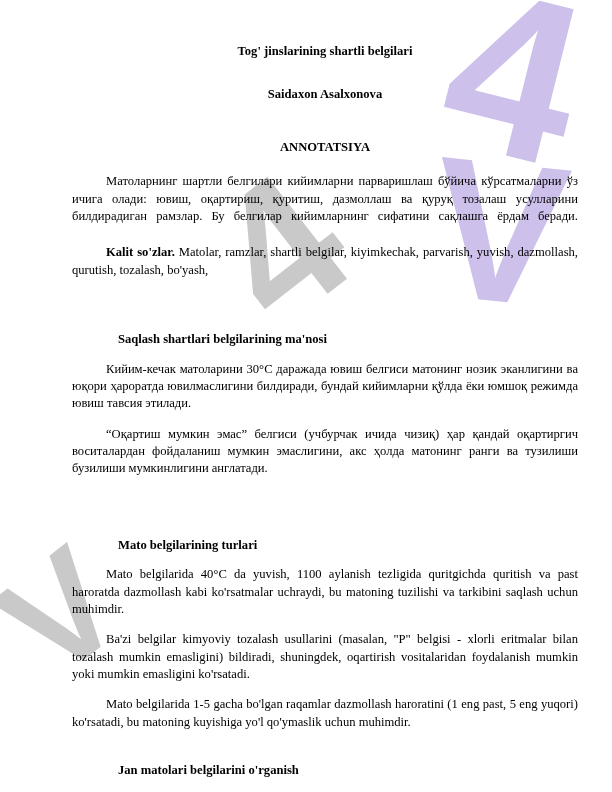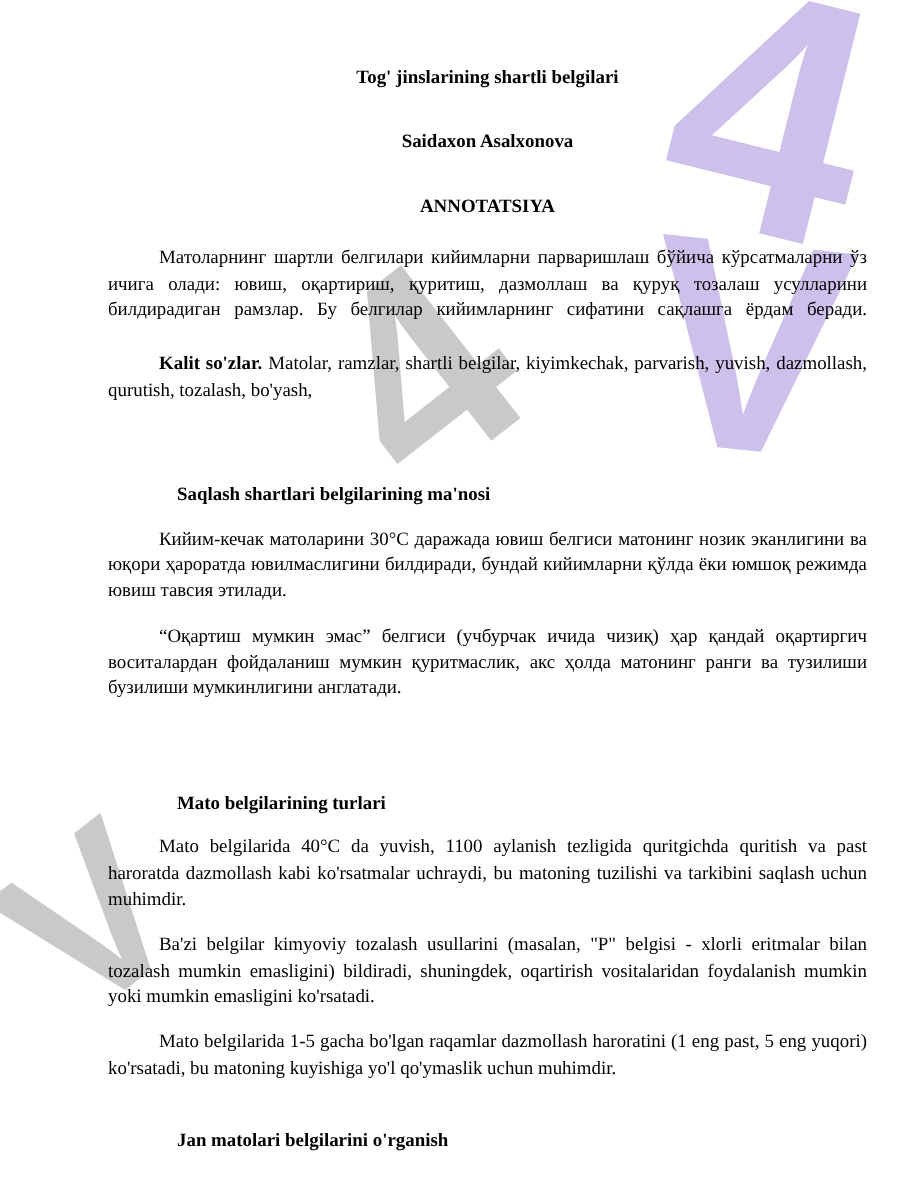--- a/index.html
+++ b/index.html
@@ -78,21 +78,21 @@
   .doc-title,
   .doc-author,
   .doc-annotation-heading {
     text-align: center;
     font-weight: 700;
     font-size: 12.6px;
     margin: 0;
     line-height: 1.2;
   }
   .doc-title { margin-bottom: 28px; }
-  .doc-author { margin-bottom: 28px; }
+  .doc-author { margin-bottom: 38px; }
   .doc-annotation-heading { margin-bottom: 8px; margin-top: 19px; }
 
   p.body-par {
     margin: 0;
     font-size: 12.6px;
     line-height: 1.38;
     text-align: justify;
     text-indent: 34px;
     hyphens: none;
   }
@@ -136,21 +136,21 @@
   <div class="gap-md"></div>
 
   <p class="body-par"><b class="lead">Kalit so'zlar.</b><span> Matolar, ramzlar, shartli belgilar, kiyimkechak, parvarish, yuvish, dazmollash, qurutish, tozalash,  bo'yash,</span></p>
 
   <div class="gap-xl"></div>
 
   <div class="section-heading">Saqlash shartlari belgilarining ma'nosi</div>
   <p class="body-par">Кийим-кечак матоларини 30°C даражада ювиш белгиси матонинг нозик эканлигини ва юқори ҳароратда ювилмаслигини билдиради, бундай кийимларни қўлда ёки юмшоқ режимда ювиш тавсия этилади.</p>
 
   <div class="gap-sm"></div>
-  <p class="body-par">“Оқартиш мумкин эмас” белгиси (учбурчак ичида чизиқ) ҳар қандай оқартиргич воситалардан фойдаланиш мумкин қуритмаслик, акс ҳолда матонинг ранги ва тузилиши бузилиши мумкинлигини англатади.</p>
+  <p class="body-par">“Оқартиш мумкин эмас” белгиси (учбурчак ичида чизиқ) ҳар қандай оқартиргич воситалардан фойдаланиш мумкин эмаслигини, акс ҳолда матонинг ранги ва тузилиши бузилиши мумкинлигини англатади.</p>
 
   <div class="gap-sm"></div>
 
   <div class="gap-lg"></div>
 
   <div class="section-heading">Mato belgilarining turlari</div>
   <p class="body-par">Mato belgilarida 40°C da yuvish, 1100 aylanish tezligida quritgichda quritish va past haroratda dazmollash kabi  ko'rsatmalar uchraydi, bu matoning  tuzilishi va tarkibini saqlash uchun muhimdir.</p>
 
   <div class="gap-sm"></div>
   <p class="body-par">Ba'zi belgilar kimyoviy tozalash usullarini (masalan, "P" belgisi -  xlorli eritmalar bilan tozalash mumkin emasligini) bildiradi, shuningdek, oqartirish vositalaridan foydalanish mumkin yoki mumkin emasligini ko'rsatadi.</p>

